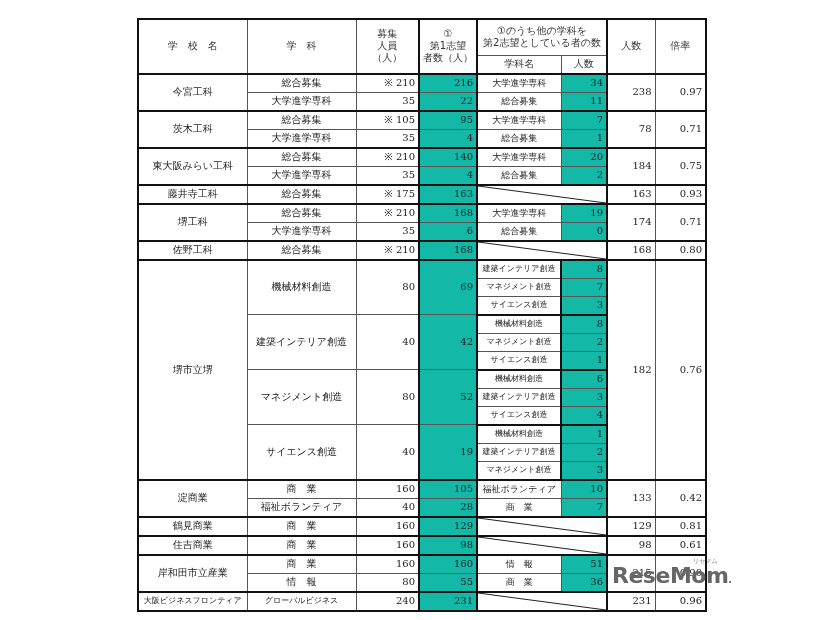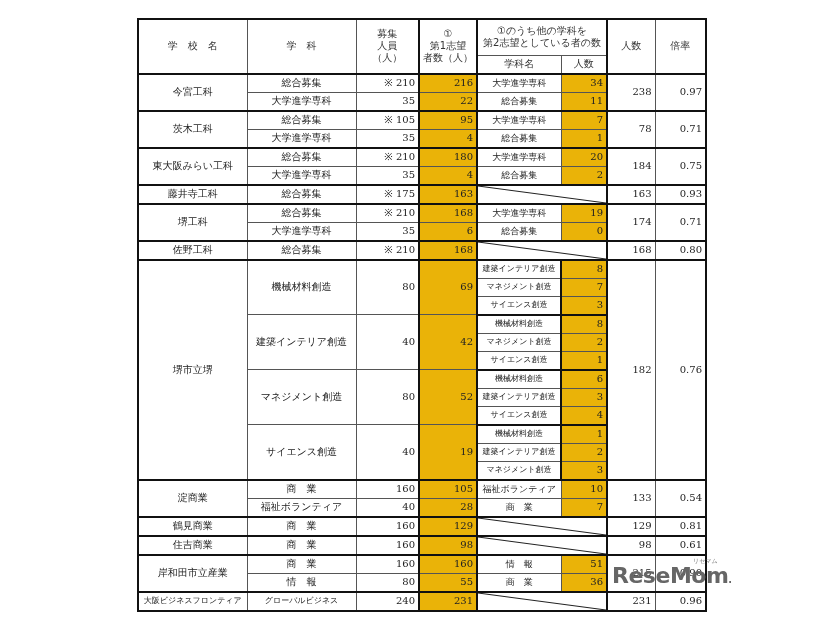--- a/index.html
+++ b/index.html
@@ -2,21 +2,21 @@
 <html><head>
 <meta charset="utf-8">
 <style>
   html, body { margin:0; padding:0; background:#ffffff; }
   body { width:826px; height:620px; position:relative; overflow:hidden; font-family:"DejaVu Serif", serif; color:#222; }
   table.main { position:absolute; left:137px; top:18px; border-collapse:collapse; table-layout:fixed; font-size:10px; }
   table.main td, table.main th { border:1px solid #555; padding:0 3px; height:17px; line-height:16px; white-space:nowrap; overflow:hidden; font-weight:normal; }
   table.main th { font-family:"DejaVu Sans", sans-serif; font-size:10px; color:#333; text-align:center; line-height:12px;margin-left:17px; }
   .c { text-align:center; font-family:"DejaVu Sans", sans-serif; }
   .n { text-align:right; }
-  .y { background:#eab308; }
+  .y { background:#14b8a6; }
   .thickT { border-top:2px solid #111 !important; }
   .thickL { border-left:2px solid #111 !important; }
   .thickR { border-right:2px solid #111 !important; }
   .dash { border-top:1px dashed #333 !important; }
   .diag { position:relative; padding:0 !important; }
   .diag svg { position:absolute; left:0; top:0; width:100%; height:100%; }
   .small { font-size:9px; }
   .tiny { font-size:8px; }
   .logo { position:absolute; left:612px; top:563px; font-family:"DejaVu Sans", sans-serif; font-weight:bold; font-size:22px; color:#666; letter-spacing:-0.5px; }
   .logo .sub { position:absolute; right:14px; top:-6px; font-size:6px; font-weight:normal; color:#777; letter-spacing:0; }
@@ -97,21 +97,21 @@
       <td class="n">35</td>
       <td class="n y thickL thickR">4</td>
       <td class="c small">総合募集</td>
       <td class="n y thickR">1</td>
     </tr>
 
     <tr class="thickT">
       <td rowspan="2" class="c thickL thickT">東大阪みらい工科</td>
       <td class="c thickT">総合募集</td>
       <td class="n thickT">※ 210</td>
-      <td class="n y thickT thickL thickR">180</td>
+      <td class="n y thickT thickL thickR">140</td>
       <td class="c small thickT">大学進学専科</td>
       <td class="n y thickT thickR">20</td>
       <td rowspan="2" class="n thickT">184</td>
       <td rowspan="2" class="n thickT thickR">0.75</td>
     </tr>
     <tr>
       <td class="c">大学進学専科</td>
       <td class="n">35</td>
       <td class="n y thickL thickR">4</td>
       <td class="c small">総合募集</td>
@@ -229,21 +229,21 @@
     </tr>
 
     <tr class="thickT">
       <td rowspan="2" class="c thickL thickT">淀商業</td>
       <td class="c thickT">商　業</td>
       <td class="n thickT">160</td>
       <td class="n y thickT thickL thickR">105</td>
       <td class="c small thickT">福祉ボランティア</td>
       <td class="n y thickT thickR">10</td>
       <td rowspan="2" class="n thickT">133</td>
-      <td rowspan="2" class="n thickT thickR">0.54</td>
+      <td rowspan="2" class="n thickT thickR">0.42</td>
     </tr>
     <tr>
       <td class="c">福祉ボランティア</td>
       <td class="n">40</td>
       <td class="n y thickL thickR">28</td>
       <td class="c small">商　業</td>
       <td class="n y thickR">7</td>
     </tr>
 
     <tr class="thickT">

